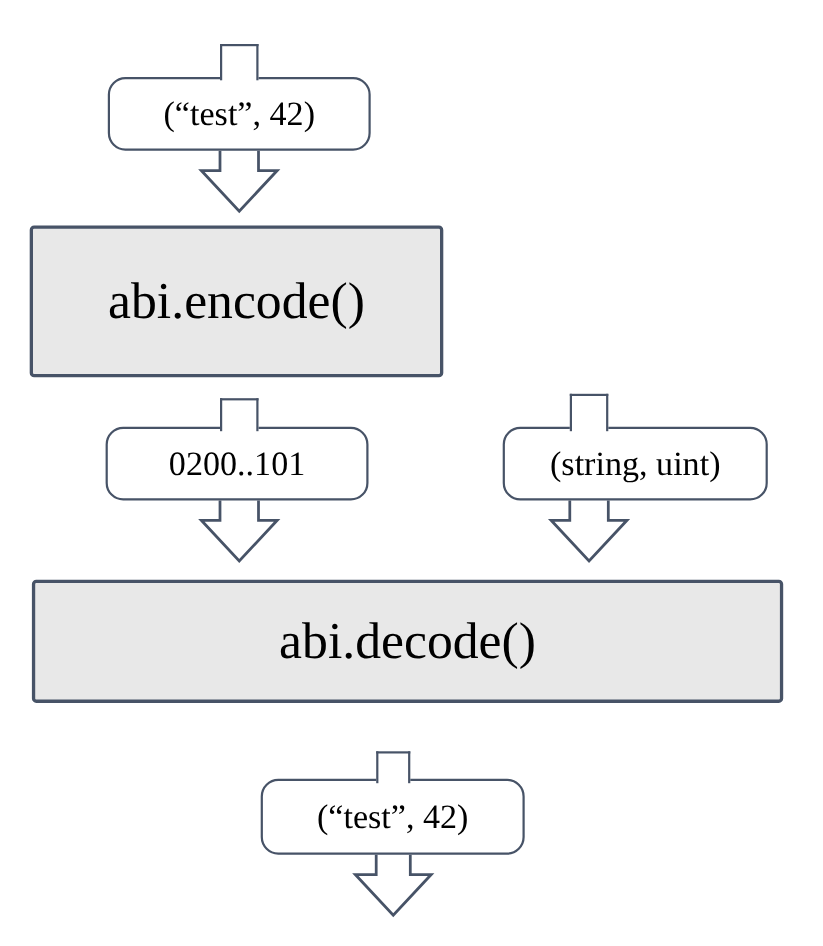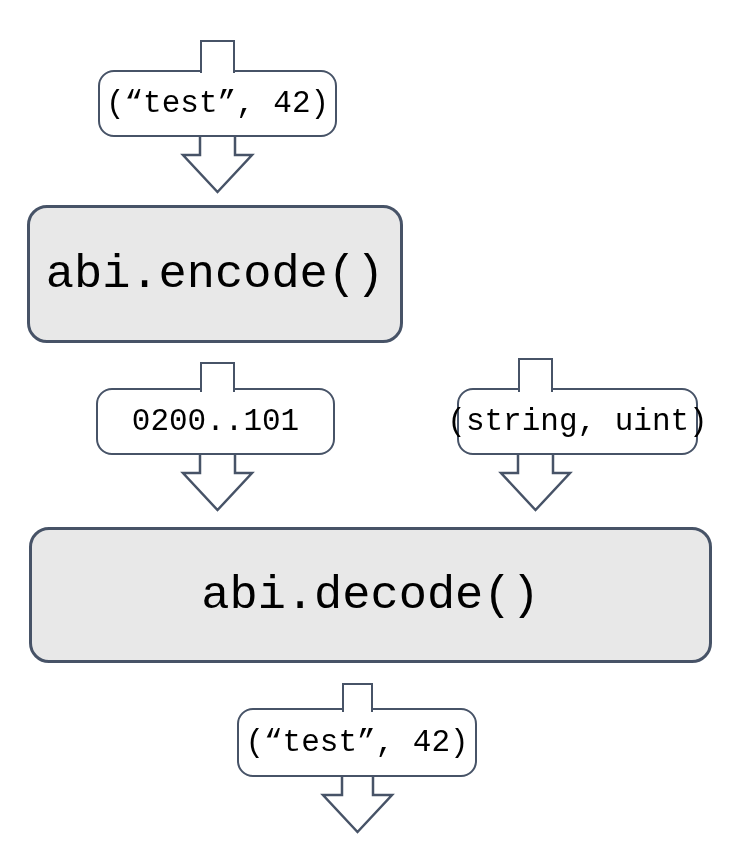--- a/index.html
+++ b/index.html
@@ -9,42 +9,42 @@
     --text: #000000;
     --background: #ffffff;
   }
   * { margin: 0; padding: 0; box-sizing: border-box; }
   html, body { background: var(--background); }
   .canvas {
     position: relative;
     width: 748px;
     height: 860px;
     background: var(--background);
-    font-family: Liberation Mono, monospace;
+    font-family: Liberation Serif, serif;
     color: var(--text);
     overflow: hidden;
   }
   .label-box {
     position: absolute;
     background: var(--label-fill);
     border: 2.5px solid var(--stroke);
     border-radius: 16px;
     display: flex;
     align-items: center;
     justify-content: center;
     font-size: 31px;
     color: var(--text);
     z-index: 2;
     white-space: nowrap;
   }
   .func-box {
     position: absolute;
     background: var(--function-fill);
     border: 3px solid var(--stroke);
-    border-radius: 20px;
+    border-radius: 4px;
     display: flex;
     align-items: center;
     justify-content: center;
     font-size: 47px;
     color: var(--text);
     z-index: 2;
     white-space: nowrap;
   }
   .stem {
     position: absolute;
@@ -83,21 +83,21 @@
   <svg class="arrow" style="left:180px; top:455px;" width="75" height="58" viewBox="0 0 75 58">
     <path d="M20,0 L20,18 L3,18 L37.5,55 L72,18 L55,18 L55,0"></path>
   </svg>
 
   <div class="stem" style="left:518px; top:358px; width:35px; height:34px;"></div>
   <div class="label-box" style="left:417px; top:388px; width:241px; height:67px;margin-left:40px;">(string, uint)</div>
   <svg class="arrow" style="left:498px; top:455px;" width="75" height="58" viewBox="0 0 75 58">
     <path d="M20,0 L20,18 L3,18 L37.5,55 L72,18 L55,18 L55,0"></path>
   </svg>
 
-  <div class="func-box" style="left:29px; top:527px; width:683px; height:136px;">abi.decode()</div>
+  <div class="func-box" style="left:29px; top:527px; width:683px; height:112px;">abi.decode()</div>
 
   <div class="stem" style="left:342px; top:683px; width:31px; height:29px;"></div>
   <div class="label-box" style="left:237px; top:708px; width:240px; height:69px;">(“test”, 42)</div>
   <svg class="arrow" style="left:320px; top:777px;" width="75" height="58" viewBox="0 0 75 58">
     <path d="M22,0 L22,18 L3,18 L37.5,55 L72,18 L53,18 L53,0"></path>
   </svg>
 
 </div>
 
 </body></html>

